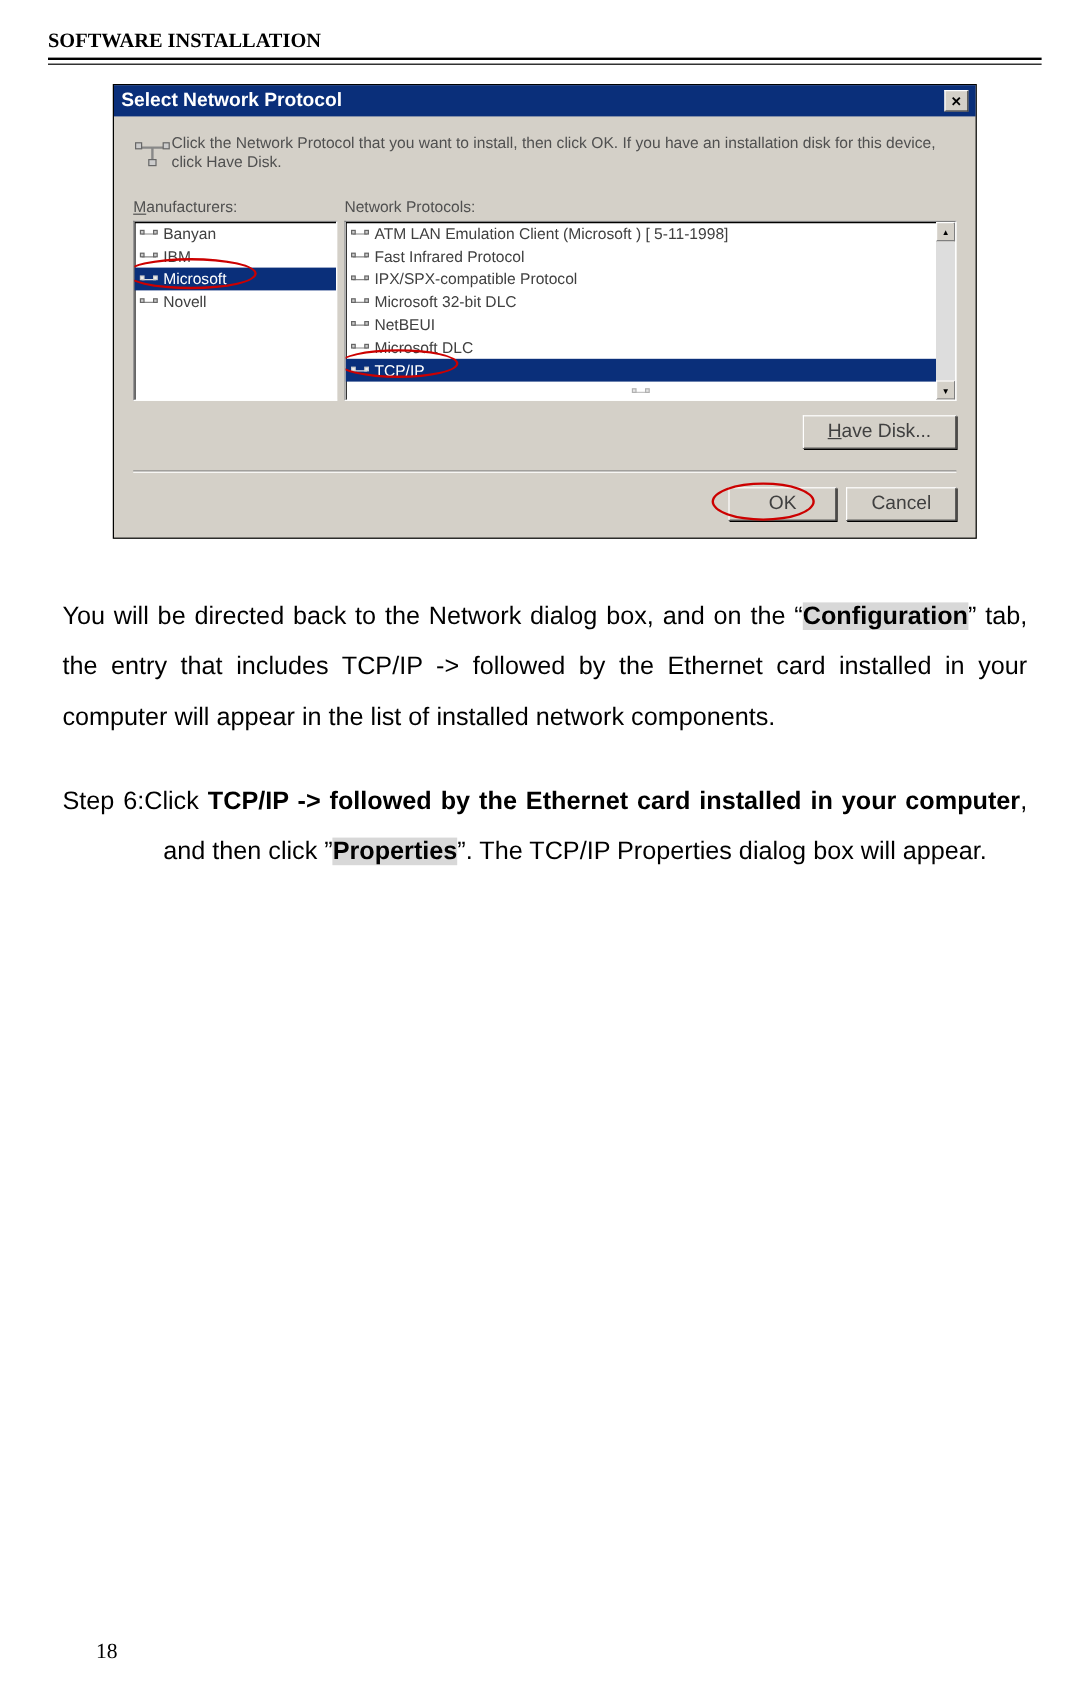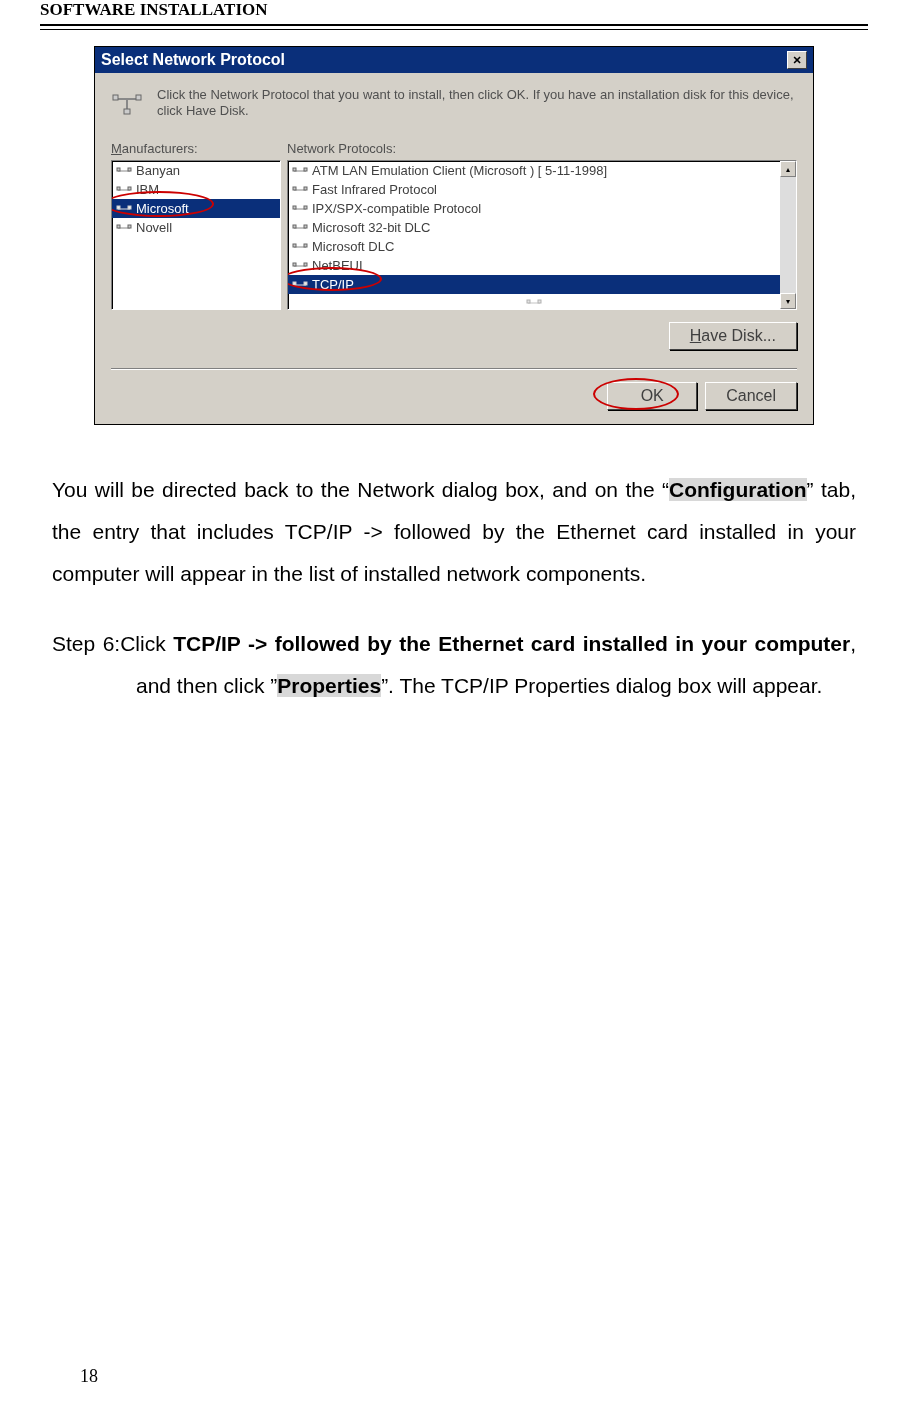--- a/index.html
+++ b/index.html
@@ -6,21 +6,21 @@
     body {
       font-family: "Times New Roman", serif;
       background: #fff;
       width: 908px;
       padding: 0 40px;
       color: #000;
     }
     .page-header {
       font-weight: bold;
       font-size: 17px;
-      padding: 0 0 4px 0;
+      padding: 24px 0 4px 0;
       border-bottom: 2px solid #000;
       position: relative;
     }
     .page-header::after {
       content: '';
       position: absolute;
       left: 0; right: 0;
       bottom: -6px;
       height: 1px;
       background: #000;
@@ -59,21 +59,20 @@
       display: flex;
       align-items: center;
       justify-content: center;
       font-weight: bold;
     }
     .dialog-body {
       padding: 14px 16px;
     }
     .top-row {
       display: flex;
-      gap: 14px;
       align-items: flex-start;
       margin-bottom: 20px;
     }
     .net-icon {
       width: 32px; height: 32px;
       position: relative;
       flex-shrink: 0;
       margin-top: 2px;
     }
     .net-icon svg { width: 100%; height: 100%; }
@@ -309,29 +308,29 @@
                       <rect x="12" y="4" width="3" height="3" fill="#ccc" stroke="#666"></rect>
                     </svg></span>
                   <span>Microsoft 32-bit DLC</span>
                 </div>
               <div class="list-item">
                   <span class="proto-icon"><svg viewBox="0 0 16 14">
                       <line x1="2" y1="7" x2="14" y2="7" stroke="#888"></line>
                       <rect x="1" y="4" width="3" height="3" fill="#ccc" stroke="#666"></rect>
                       <rect x="12" y="4" width="3" height="3" fill="#ccc" stroke="#666"></rect>
                     </svg></span>
+                  <span>NetBEUI</span>
+                </div>
+              <div class="list-item">
+                  <span class="proto-icon"><svg viewBox="0 0 16 14">
+                      <line x1="2" y1="7" x2="14" y2="7" stroke="#888"></line>
+                      <rect x="1" y="4" width="3" height="3" fill="#ccc" stroke="#666"></rect>
+                      <rect x="12" y="4" width="3" height="3" fill="#ccc" stroke="#666"></rect>
+                    </svg></span>
                   <span>Microsoft DLC</span>
-                </div>
-              <div class="list-item">
-                  <span class="proto-icon"><svg viewBox="0 0 16 14">
-                      <line x1="2" y1="7" x2="14" y2="7" stroke="#888"></line>
-                      <rect x="1" y="4" width="3" height="3" fill="#ccc" stroke="#666"></rect>
-                      <rect x="12" y="4" width="3" height="3" fill="#ccc" stroke="#666"></rect>
-                    </svg></span>
-                  <span>NetBEUI</span>
                 </div>
               <div class="list-item sel">
                   <span class="proto-icon"><svg viewBox="0 0 16 14">
                       <line x1="2" y1="7" x2="14" y2="7" stroke="#ddd"></line>
                       <rect x="1" y="4" width="3" height="3" fill="#eee" stroke="#ccc"></rect>
                       <rect x="12" y="4" width="3" height="3" fill="#eee" stroke="#ccc"></rect>
                     </svg></span>
                   <span>TCP/IP</span>
                 </div>
               <div class="list-item" style="opacity:.5;flex-direction:column;">

